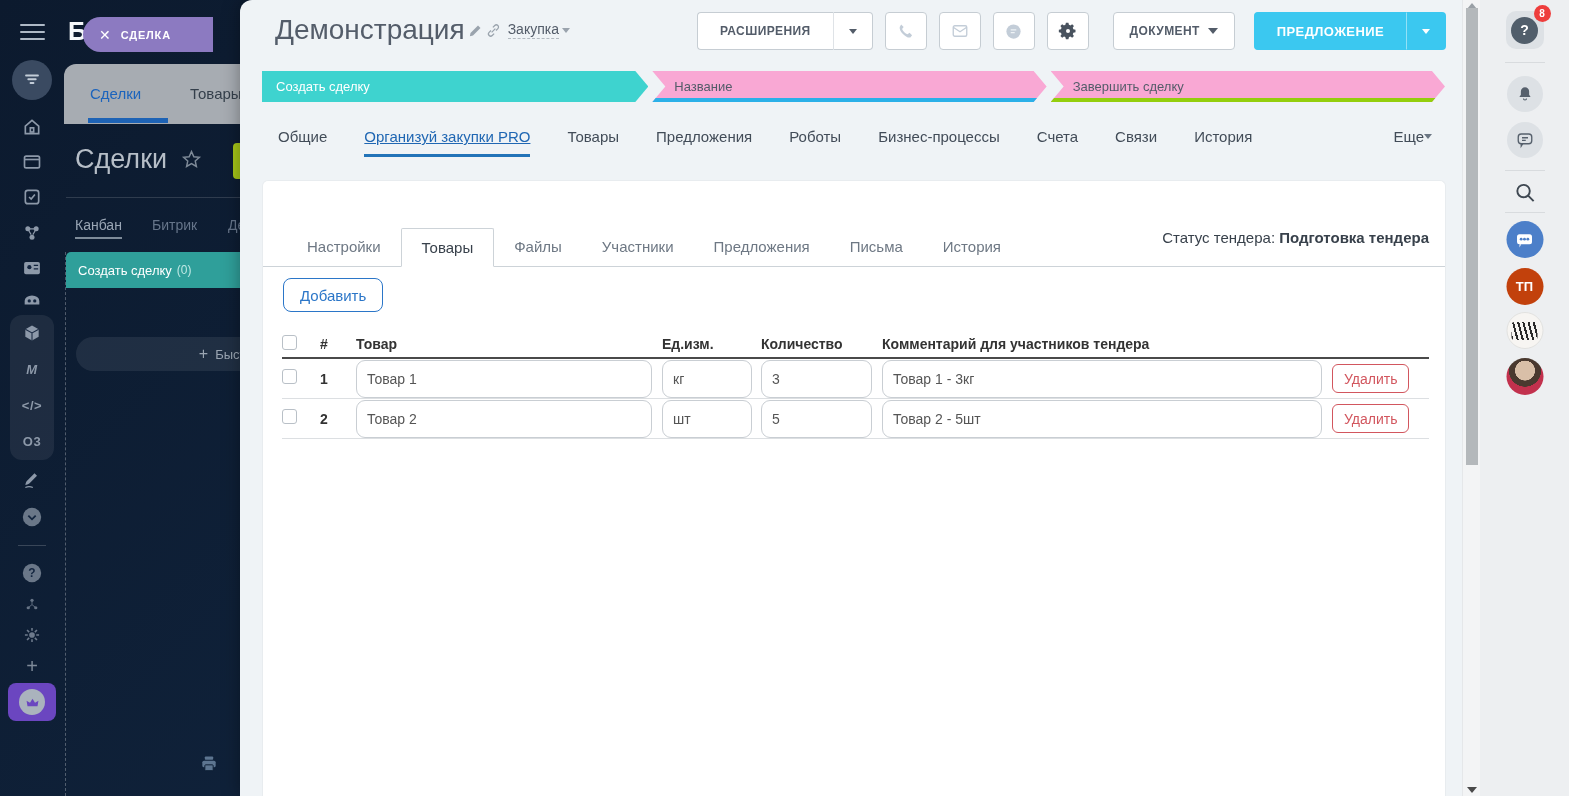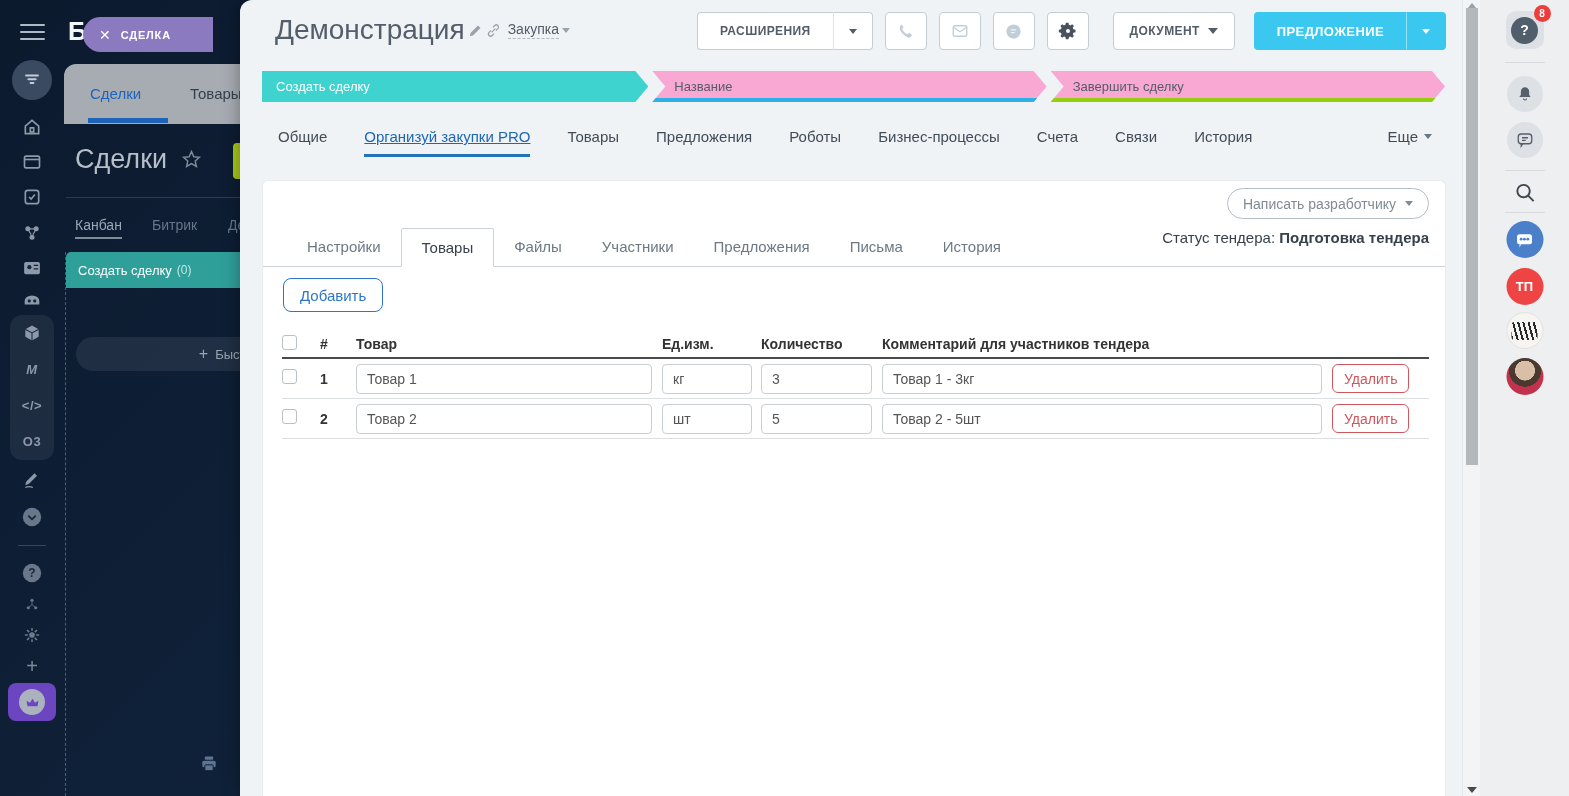--- a/index.html
+++ b/index.html
@@ -72,40 +72,40 @@
   .stage.first { clip-path:polygon(0 0,calc(100% - 13px) 0,100% 50%,calc(100% - 13px) 100%,0 100%); background:#3ed3cf; color:#fff; }
   .stage.mid { clip-path:polygon(0 0,calc(100% - 13px) 0,100% 50%,calc(100% - 13px) 100%,0 100%,13px 50%); background:#f9a8d4; color:#535c69; padding-left:22px; }
   .stage .bar { position:absolute; left:0; right:0; bottom:0; height:4px; }
   .bar.blue { background:#2bb0e8; }
   .bar.lime { background:#94ce0d; }
 
   
   .tabs { position:absolute; left:38px; top:128px; right:30px; display:flex; gap:37px; align-items:flex-start; }
   .tab { font-size:15px; color:#424c58; padding-bottom:9px; cursor:pointer; white-space:nowrap; }
   .tab.active { color:#2067b3; border-bottom:3px solid #2273b8;text-decoration:underline; }
-  .tab-more { margin-left:auto; display:flex; align-items:center; gap:6px; color:#424c58; font-size:15px; cursor:pointer; }
+  .tab-more { margin-left:auto; display:flex; align-items:center; color:#424c58; font-size:15px; cursor:pointer; }
   .tab-more .caret { border-top-color:#6b7683; }
 
   
   .card { position:absolute; left:22px; top:180px; width:1184px; height:616px; background:#fff; border-radius:6px 6px 0 0; border:1px solid #e8ecef; border-bottom:none; }
   .dev-btn { position:absolute; right:16px; top:7px; height:31px; border:1px solid #b5bdc6; border-radius:16px; background:#fff; display:flex; align-items:center; gap:9px; padding:0 15px; color:#818b96; font-size:14px; cursor:pointer; }
   .dev-btn .caret { border-top-color:#818b96; }
   .status-line { position:absolute; right:16px; top:48px; font-size:15px; color:#38414b;text-align:center; }
   .status-line b { font-weight:bold; }
   .inner-tabs { position:absolute; left:0; right:0; top:47px; display:flex; padding-left:24px; border-bottom:1px solid #cdd3d8; height:39px; align-items:stretch; }
   .itab { font-size:15px; color:#6e7884; padding:10px 20px 0; cursor:pointer; }
   .itab.active { background:#fff; border:1px solid #cdd3d8; border-bottom:1px solid #fff; border-radius:2px 2px 0 0; margin-bottom:-1px; color:#38414b; }
   .add-btn { position:absolute; left:20px; top:97px; height:34px; padding:0 16px; background:#fff; border:1px solid #2b76c8; border-radius:8px; color:#2b76c8; font-size:15px; cursor:pointer; }
   
   .ptable { position:absolute; left:19px; top:150px; width:1147px; }
   .trow { display:grid; grid-template-columns:38px 36px 306px 99px 121px 450px auto; align-items:center; }
   .thead { height:28px; border-bottom:2px solid #4a4a4a; font-size:14px; font-weight:bold; color:#333; }
   .tbody-row { height:40px; border-bottom:1px solid #dcdfe2; }
   .cell-num { font-size:14px; font-weight:bold; color:#333; }
-  .ptable input[type=text] { height:30px; border:1px solid #c9ced3; border-radius:4px; padding:0 10px; font-size:14px; color:#555; font-family:inherit; outline:none; }
+  .ptable input[type=text] { height:38px; border:1px solid #c9ced3; border-radius:9px; padding:0 10px; font-size:14px; color:#555; font-family:inherit; outline:none; }
   .in-product { width:296px; } .in-unit { width:90px; } .in-qty { width:111px; } .in-comment { width:440px; }
   .cb { width:15px; height:15px; accent-color:#fff; border:1px solid #b9c0c7; appearance:none; border-radius:3px; background:#fff; cursor:pointer; }
   .del-btn { height:29px; padding:0 11px; background:#fff; border:1px solid #d2565e; border-radius:6px; color:#d2565e; font-size:14px; cursor:pointer; }
 
   
   .vscroll { position:absolute; left:1462px; top:0; width:18px; height:796px; background:#f3f4f5; border-left:1px solid #e5e7e9; z-index:5; }
   .vthumb { position:absolute; left:3px; top:8px; width:12px; height:457px; background:#b4b8bb; cursor:pointer; }
   .arr { position:absolute; left:4px; width:0; height:0; border-left:5px solid transparent; border-right:5px solid transparent; cursor:pointer; }
   .arr.up { top:3px; border-bottom:6px solid #9aa0a6; }
   .arr.down { bottom:3px; border-top:6px solid #4a4a4a; }
@@ -113,21 +113,21 @@
   
   .right-rail { position:absolute; left:1480px; top:0; width:89px; height:796px; background:#edeff1; z-index:5; }
   .rr-item { position:absolute; left:50%; transform:translateX(-50%); cursor:pointer; }
   .help-wrap { top:11px; width:38px; height:38px; background:#dde1e5; border-radius:10px; display:flex; align-items:center; justify-content:center; }
   .help-circle { width:27px; height:27px; border-radius:50%; background:#515e6b; color:#fff; font-size:14px; font-weight:bold; display:flex; align-items:center; justify-content:center; }
   .badge { position:absolute; top:-6px; right:-7px; min-width:17px; height:17px; border-radius:9px; background:#ee3d3c; color:#fff; font-size:10px; font-weight:bold; display:flex; align-items:center; justify-content:center; padding:0 4px; }
   .rr-div { position:absolute; left:50%; transform:translateX(-50%); width:40px; height:1px; background:#d8dbde; }
   .circle-ic { width:36px; height:36px; border-radius:50%; background:#dde1e5; display:flex; align-items:center; justify-content:center; color:#56606c; }
   .av { width:37px; height:37px; border-radius:50%; display:flex; align-items:center; justify-content:center; }
   .av-chat { background:#4c7fc9; color:#fff; }
-  .av-tp { background:#ef4444; color:#fff; font-size:13px; font-weight:bold; }
+  .av-tp { background:#c2410c; color:#fff; font-size:13px; font-weight:bold; }
   .av-logo { background:#f7f5f2; border:1px solid #e2e2e0; overflow:hidden; position:relative; }
   .av-logo .scribble { width:26px; height:18px; background:repeating-linear-gradient(75deg,#2a2a2a 0 2px,transparent 2px 5px); border-radius:3px; }
   .av-photo { background:radial-gradient(circle at 50% 34%, #d9bfa8 0 32%, #4a392f 33% 52%, #c2314d 53% 100%); }
   svg { display:block; }
 </style>
 </head>
 <body>
 
 <div class="screen">
 
@@ -362,24 +362,20 @@
       <span class="tab">Счета</span>
       <span class="tab">Связи</span>
       <span class="tab">История</span>
       <span class="tab-more">
           <span>Еще</span>
           <span class="caret"></span>
         </span>
     </div>
 
     <div class="card">
-      <button class="dev-btn">
-        <span>Написать разработчику</span>
-        <span class="caret"></span>
-      </button>
       <div class="status-line">
         <span>Статус тендера:</span>
         <b>Подготовка тендера</b>
       </div>
 
       <div class="inner-tabs">
         <span class="itab">Настройки</span>
         <span class="itab active">Товары</span>
         <span class="itab">Файлы</span>
         <span class="itab">Участники</span>

